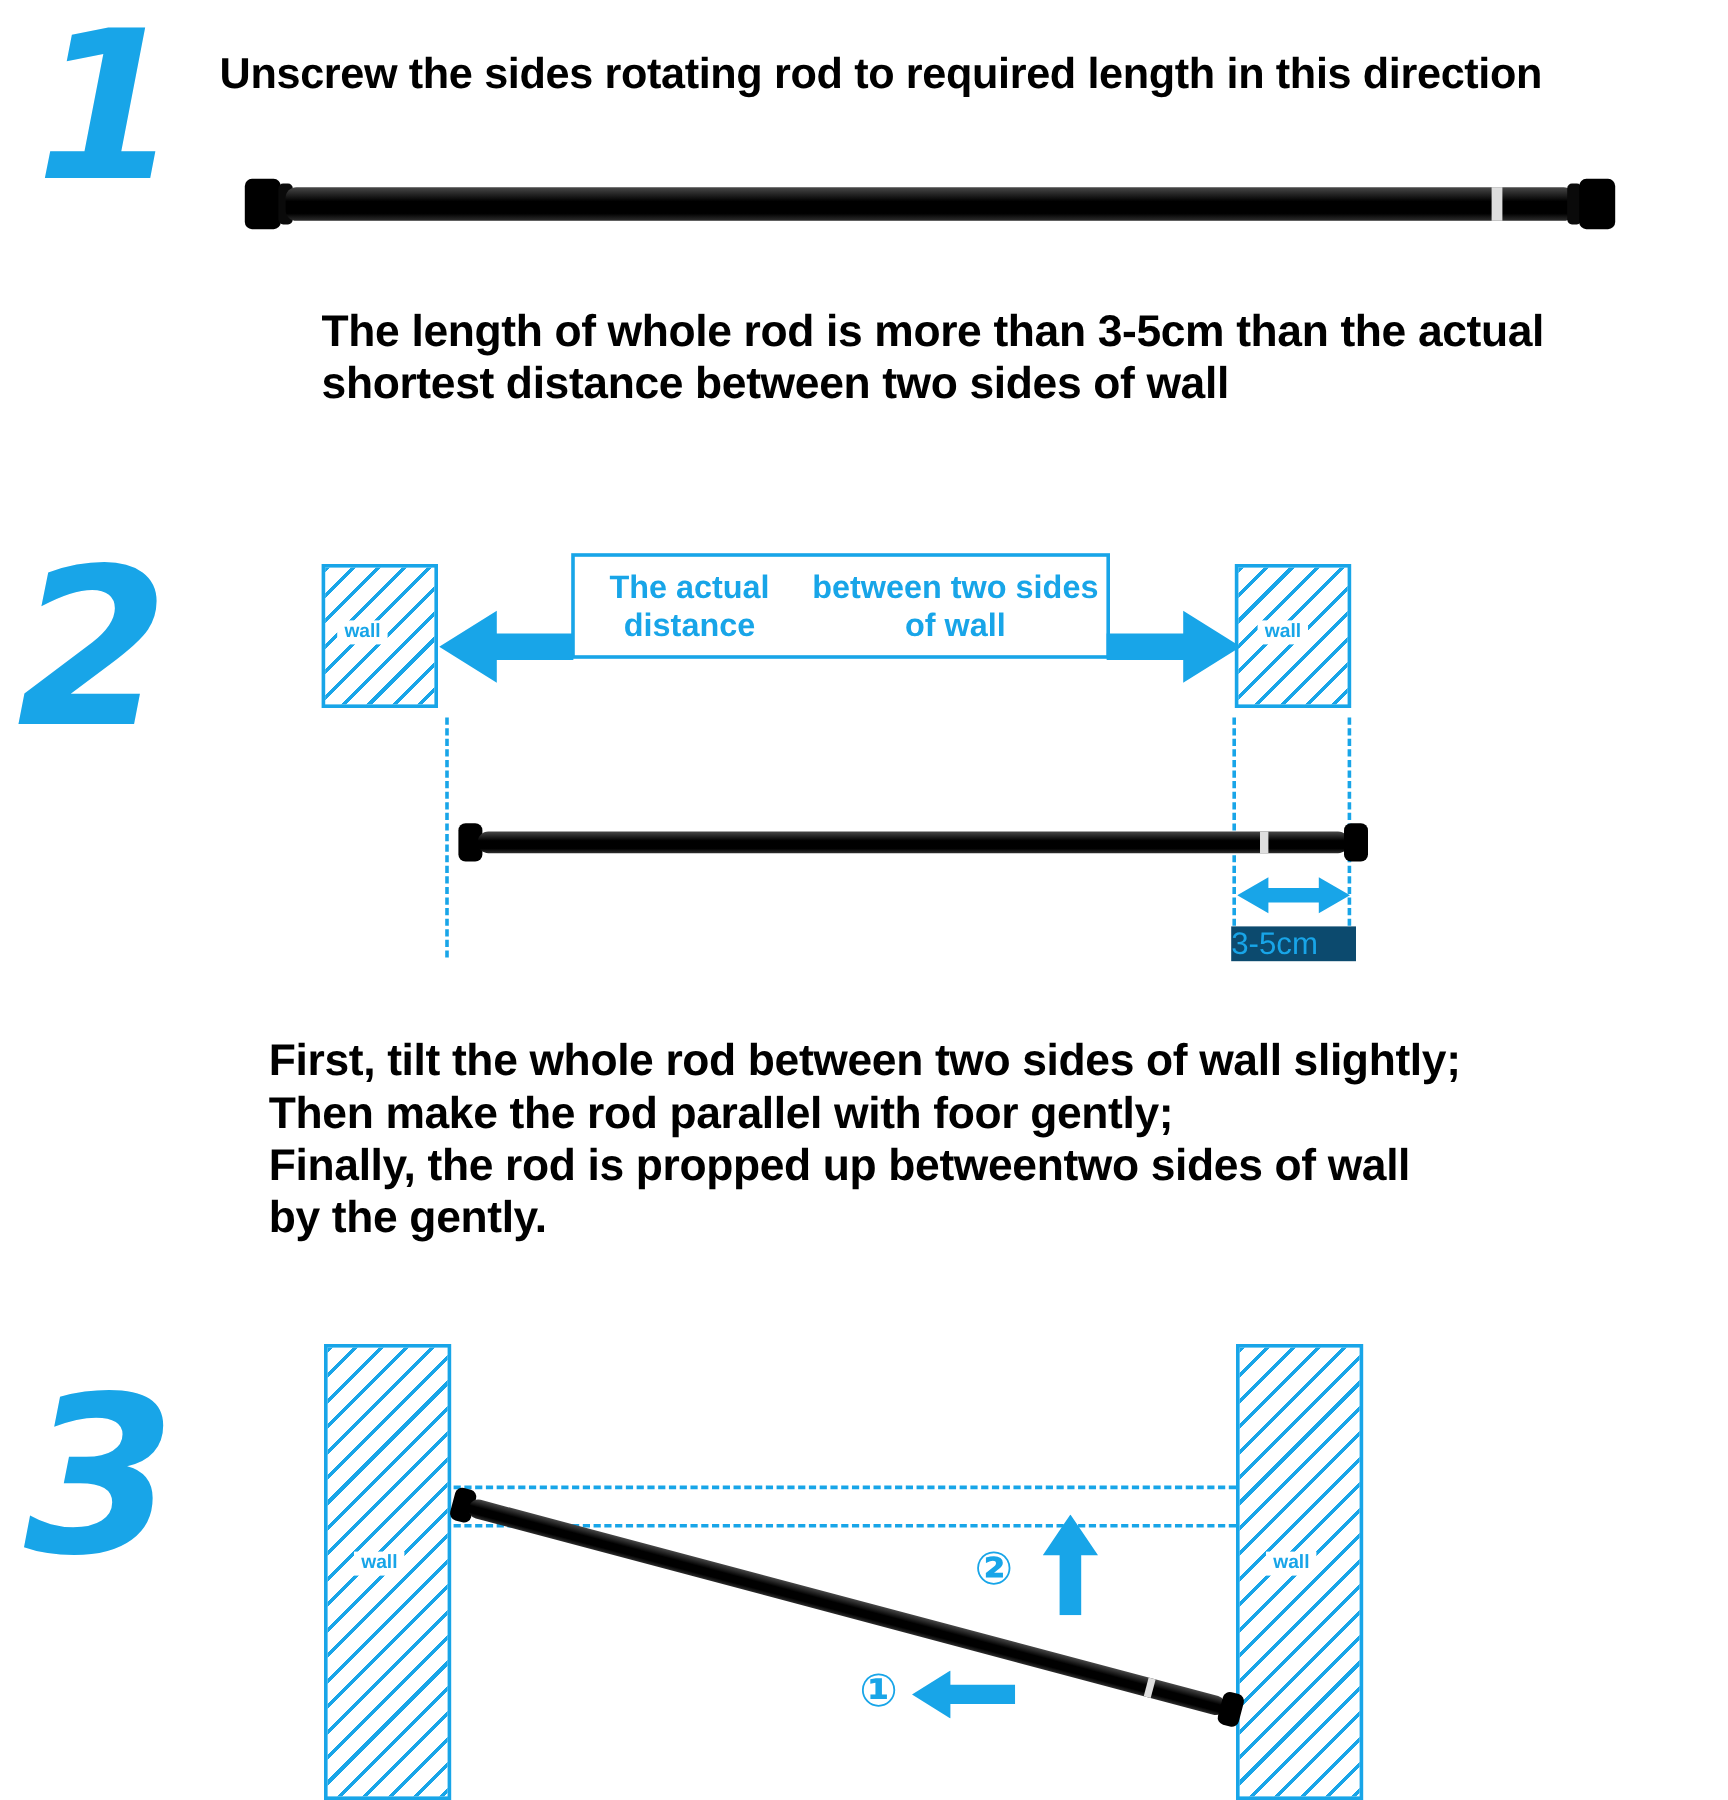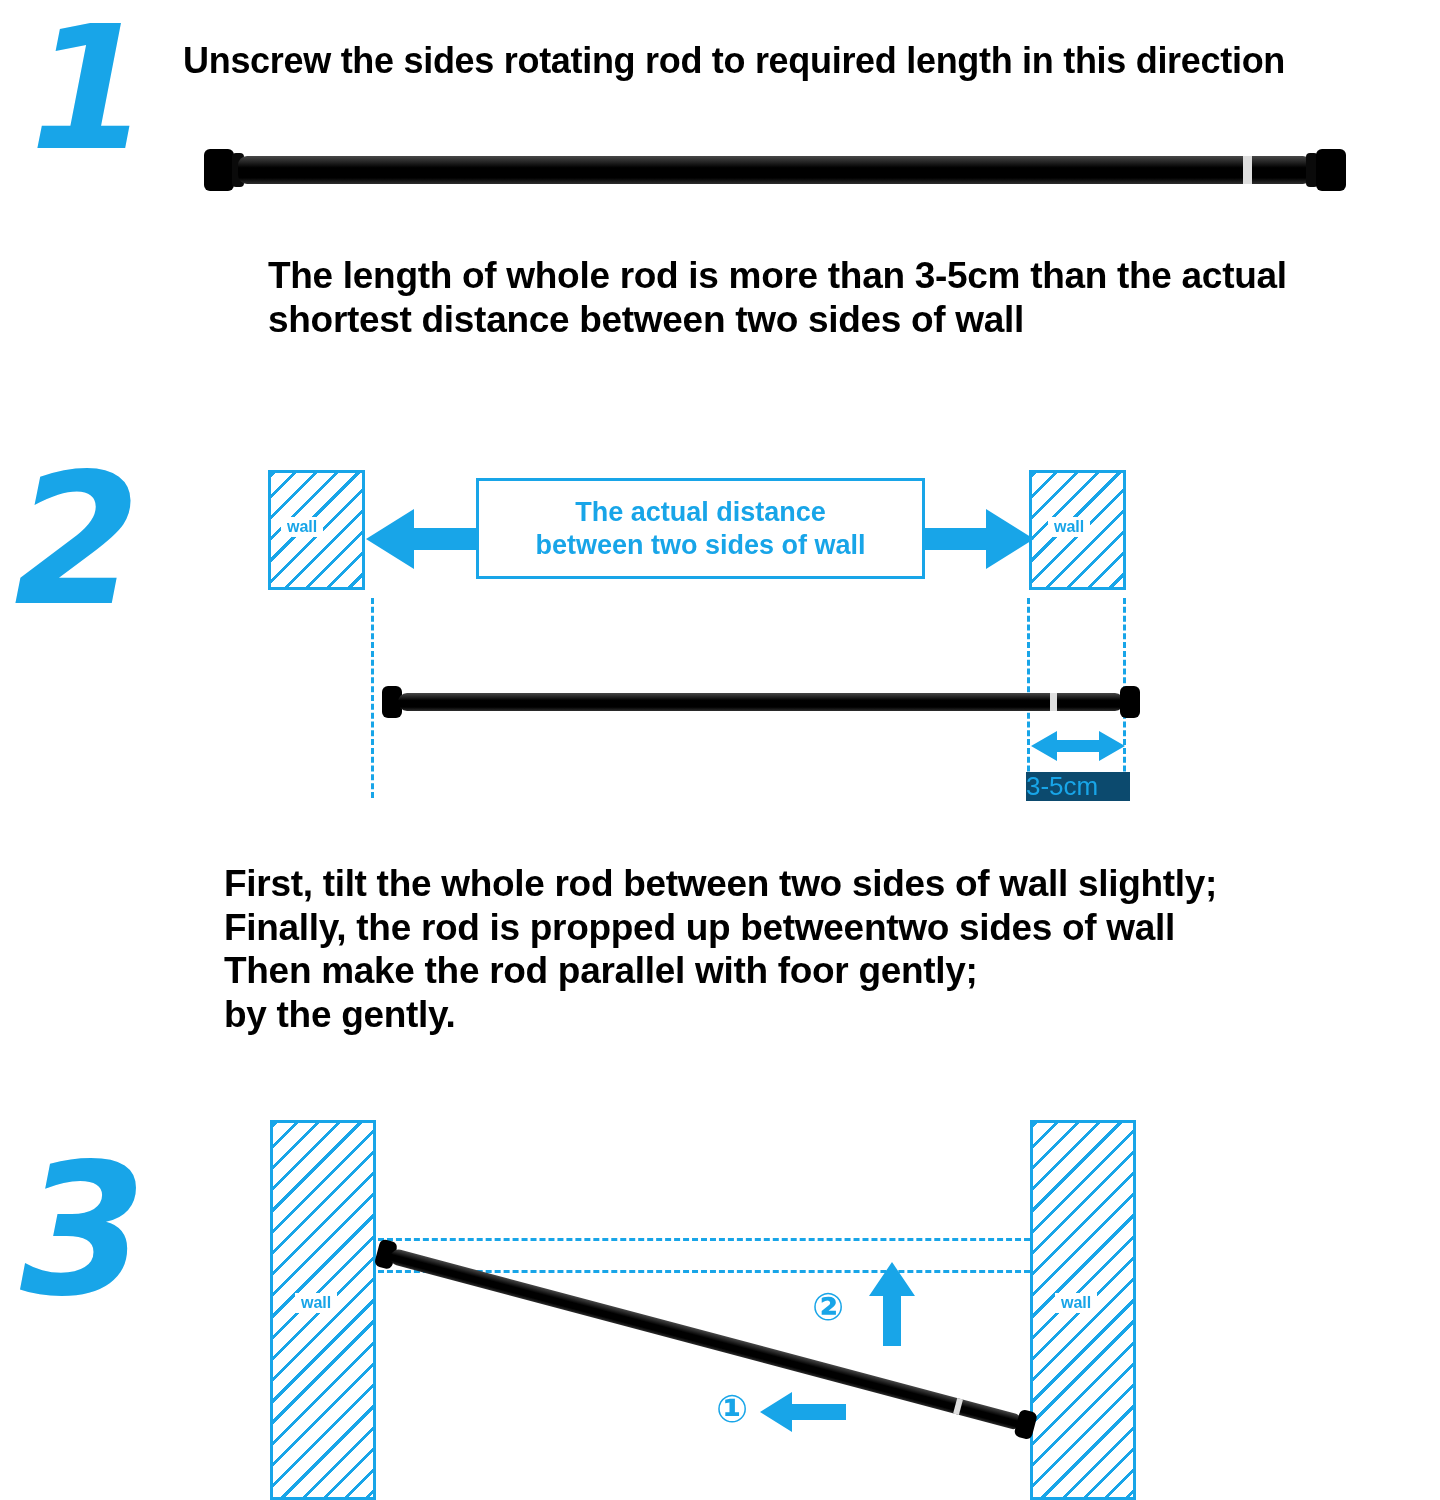--- a/index.html
+++ b/index.html
@@ -37,23 +37,23 @@
   #wall2-left  .wall-label { left:10px; top:44px; }
   #wall2-right { left:1029px; top:470px; width:97px; height:120px; }
   #wall2-right .wall-label { left:16px; top:44px; }
   #wall3-left  { left:270px; top:1120px; width:106px; height:380px; }
   #wall3-left  .wall-label { left:22px; top:170px; }
   #wall3-right { left:1030px; top:1120px; width:106px; height:380px; }
   #wall3-right .wall-label { left:22px; top:170px; }
 
   
   #distBox {
-    position:absolute; left:476px; top:478px; width:449px; height:101px;
+    position:absolute; left:476px; top:461px; width:449px; height:88px;
     border:3px solid var(--blue,#18a5e8); background:#fff;
-    display:flex; flex-direction:column; justify-content:center; align-items:center;
+    display:flex; justify-content:center; align-items:center;
     color:var(--blue,#18a5e8); font-weight:bold; font-size:27px; line-height:1.2; text-align:center;
   }
 
   
   .arrow-svg { position:absolute; color:var(--blue,#18a5e8); display:block; }
   #arrow2-left  { left:366px;  top:503px; }
   #arrow2-right { left:922px;  top:503px; }
   #gap-arrow    { left:1031px; top:729px; }
   #up-arrow     { left:869px;  top:1262px; }
   #tilt-arrow   { left:760px;  top:1392px; }
@@ -157,22 +157,22 @@
     <div class="cap right"></div>
   </div>
 
   <svg id="gap-arrow" class="arrow-svg" width="94" height="34" viewBox="0 0 94 34">
     <polygon fill="currentColor" points="0,17 26,2 26,11 68,11 68,2 94,17 68,32 68,23 26,23 26,32"></polygon>
   </svg>
   <div id="gap-label">3-5cm</div>
 
   <div id="instr">
     <div>First, tilt the whole rod between two sides of wall slightly;</div>
+    <div>Then make the rod parallel with foor gently;</div>
     <div>Finally, the rod is propped up betweentwo sides of wall</div>
-    <div>Then make the rod parallel with foor gently;</div>
     <div>by the gently.</div>
   </div>
 
   <div id="n3" class="step-num">3</div>
 
   <div id="wall3-left" class="wall">
     <span class="wall-label">wall</span>
   </div>
   <div id="wall3-right" class="wall">
     <span class="wall-label">wall</span>

